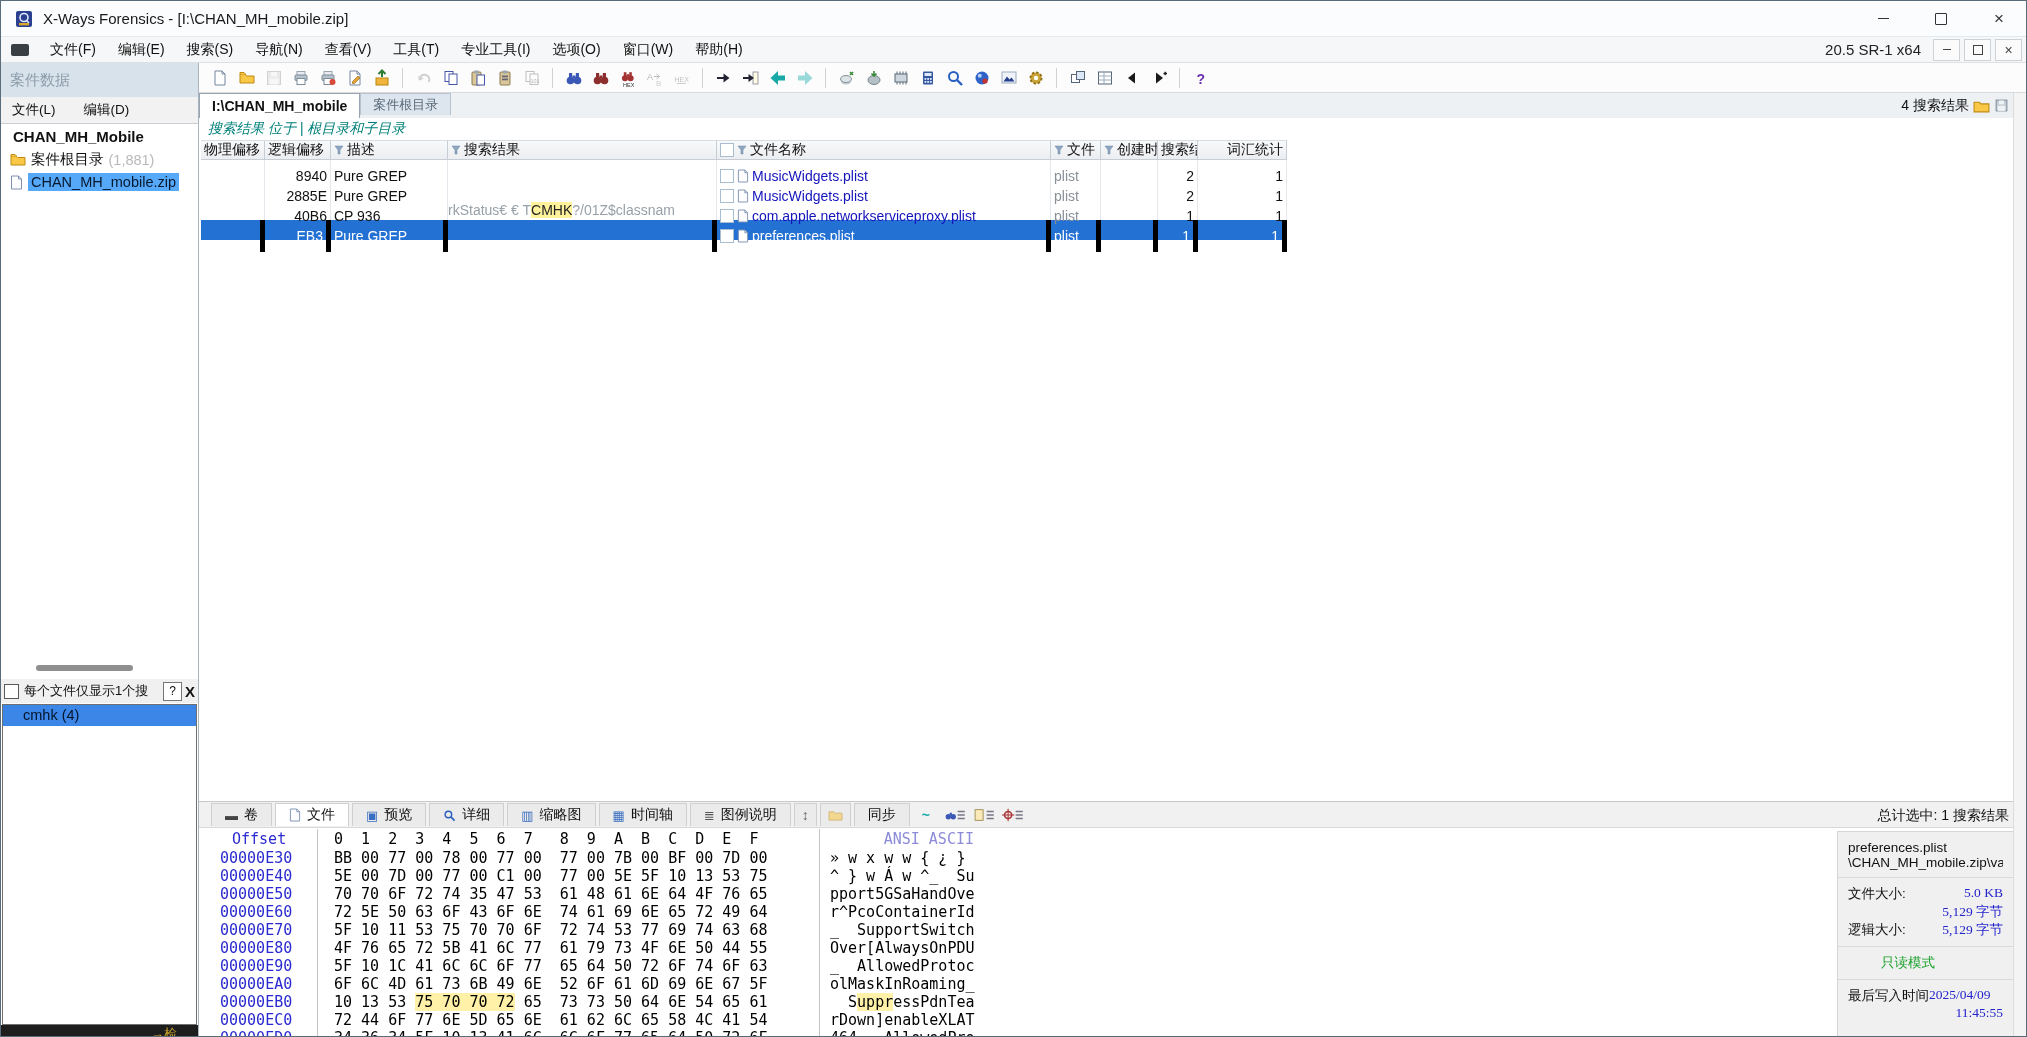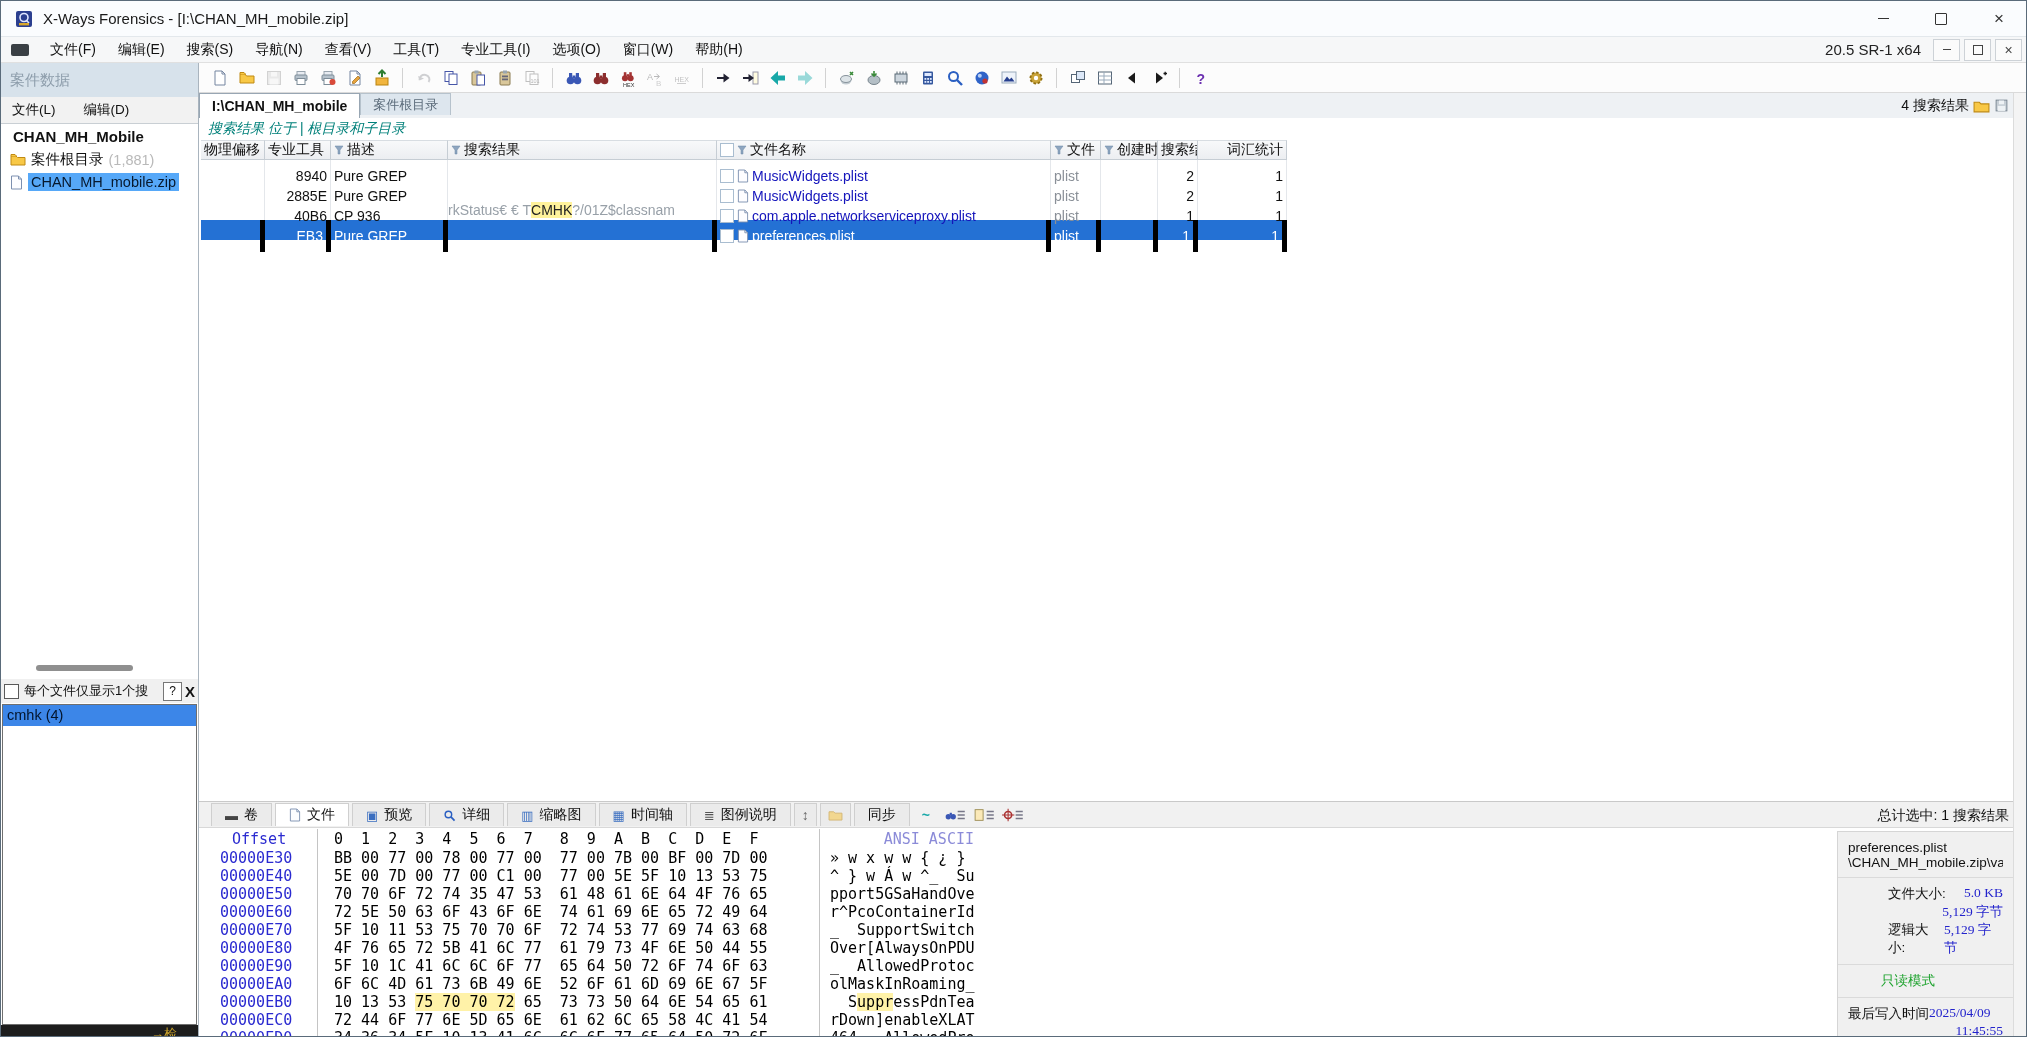--- a/index.html
+++ b/index.html
@@ -50,21 +50,21 @@
   .sel-zip{background:#56a8f8;color:#07192e;padding:1px 3px;}
   #lp-hthumb{left:35px;top:664px;width:97px;height:6px;background:#8f8f8f;border-radius:3px;}
   #lp-filter{left:0;top:678px;width:197px;height:24px;background:#f0f0f0;display:flex;align-items:center;
              padding:0 3px;box-sizing:border-box;}
   .cbx{width:13px;height:13px;border:1px solid #5a5a5a;background:#fff;display:inline-block;flex:none;}
   #lp-filter .flabel{font-size:13px;margin-left:5px;flex:1;white-space:nowrap;overflow:hidden;}
   .fbtn{width:17px;height:17px;border:1px solid #777;background:#fff;display:flex;align-items:center;justify-content:center;
         font-size:12px;flex:none;margin-left:2px;}
   .fx{font-weight:bold;font-size:15px;margin-left:3px;flex:none;}
   #lp-list{left:1px;top:703px;width:195px;height:321px;background:#fff;border:1px solid #6f6f6f;box-sizing:border-box;}
-  .hit-row{height:21px;line-height:21px;background:#3c86e8;color:#03142b;padding-left:4px;font-size:14.5px;}
+  .hit-row{height:21px;line-height:21px;background:#3c86e8;color:#03142b;padding-left:20px;font-size:14.5px;}
   #lp-dark{left:0;top:1024px;width:197px;height:13px;background:#1d1d1d;overflow:hidden;color:#caa22a;
            font-size:13px;padding-left:150px;box-sizing:border-box;}
 
   
   #tabbar{left:198px;top:92px;width:1814px;height:25px;background:#eef1f4;display:flex;align-items:flex-start;box-sizing:border-box;}
   .dtab{height:25px;display:flex;align-items:center;padding:0 12px;box-sizing:border-box;font-size:14px;}
   .dtab.active{background:#fff;border:1px solid #98a6b3;border-bottom:none;font-weight:bold;}
   .dtab.inactive{height:22px;background:#dde6ee;border:1px solid #b6c2cc;border-bottom:none;color:#5b6b7a;font-size:13px;}
   #tab-right{margin-left:auto;display:flex;align-items:center;gap:4px;padding-right:4px;height:100%;}
   #breadcrumb{left:198px;top:117px;width:1814px;height:22px;background:#fff;color:#00807a;font-style:italic;
@@ -110,21 +110,21 @@
   .hx-bytes{width:502px;padding-left:16px;box-sizing:border-box;border-right:1px solid #c4c4c4;flex:none;color:#000;}
   .hx-ascii{padding-left:10px;color:#000;flex:1;}
   .hexhead .hx-ascii{color:#8b8bd8;text-align:right;padding-right:14px;}
   .hl{background:#fff2a8;}
 
   
   #infopanel{left:1836px;top:830px;width:176px;height:207px;background:#f0f0f0;border-left:1px solid #d5d5d5;
              border-top:1px solid #d5d5d5;box-sizing:border-box;padding:8px 10px;font-size:13.5px;overflow:hidden;}
   .ip-path{white-space:nowrap;overflow:hidden;}
   .ip-div{border-top:1px solid #dadada;margin:7px -10px;}
-  .ip-row{display:flex;justify-content:space-between;margin-left:40px;}
+  .ip-row{display:flex;justify-content:space-between;}
   .ip-right{text-align:right;}
   .blue{color:#2323cc;font-family:Liberation Serif, serif;}
   .green{color:#1ea32e;margin-left:33px;}
 
   #vscroll{left:2012px;top:92px;width:15px;height:945px;background:#f4f4f4;border-left:1px solid #dcdcdc;box-sizing:border-box;}
 </style>
 </head>
 <body>
 
 <div id="win">
@@ -475,21 +475,21 @@
     </div>
   </div>
   <div class="abs" id="breadcrumb">搜索结果 位于  |  根目录和子目录</div>
 
   <div class="abs" id="rtable">
     <div class="thead">
       <div class="th" style="width:64px">
           <span>物理偏移</span>
         </div>
       <div class="th" style="width:66px">
-          <span>专业工具</span>
+          <span>逻辑偏移</span>
         </div>
       <div class="th" style="width:117px">
           <svg class="funnel" width="10" height="10" viewBox="0 0 10 10">
             <path d="M1 1h8L6 5v4H4V5z" fill="#8fa6c0" stroke="#6b86a5" stroke-width="0.5"></path>
           </svg>
           <span>描述</span>
         </div>
       <div class="th" style="width:269px">
           <svg class="funnel" width="10" height="10" viewBox="0 0 10 10">
             <path d="M1 1h8L6 5v4H4V5z" fill="#8fa6c0" stroke="#6b86a5" stroke-width="0.5"></path>

